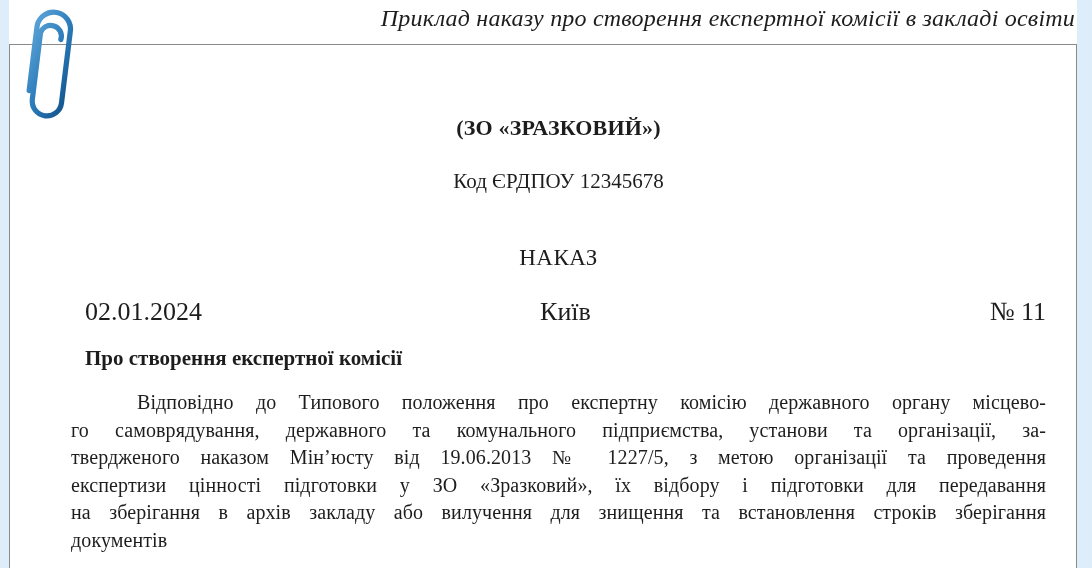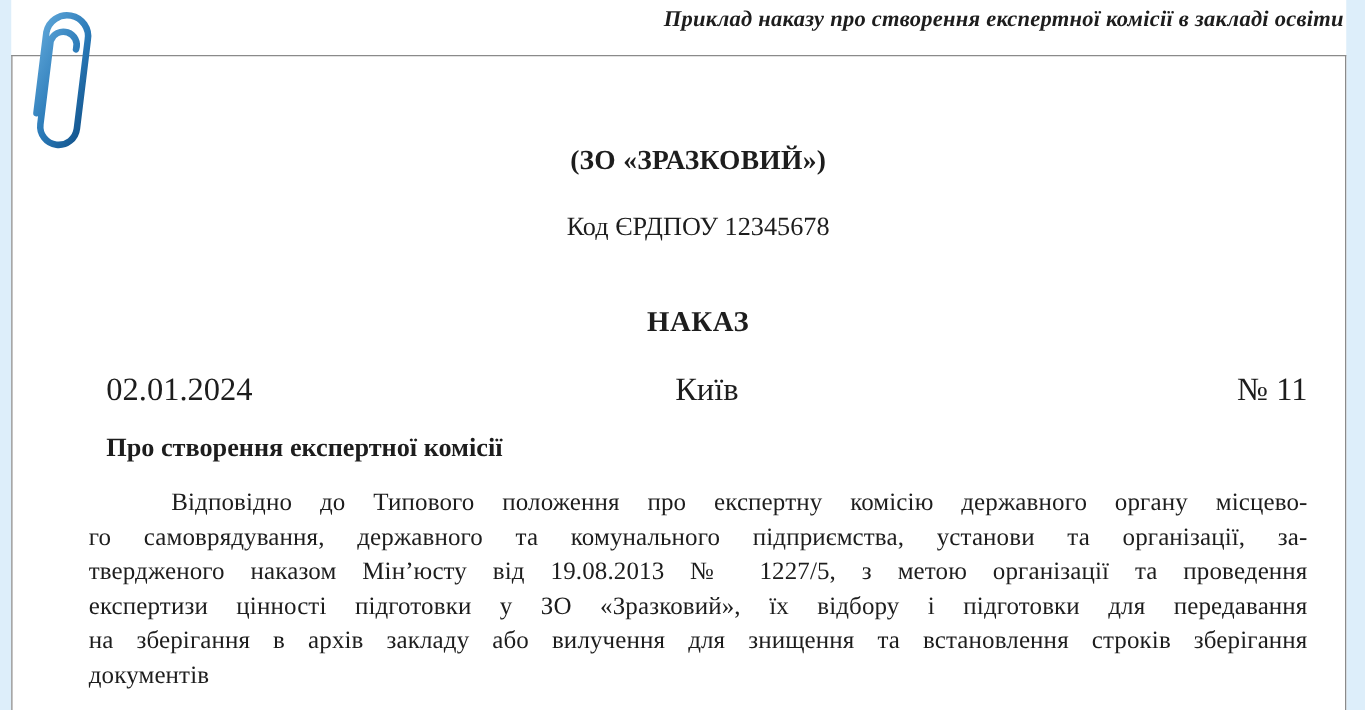--- a/index.html
+++ b/index.html
@@ -13,22 +13,22 @@
     color: #1d1d1d;
   }
   .strip { position: absolute; top: 0; bottom: 0; background: #ddeefa; z-index: 1; }
   .strip-left  { left: 0; width: 9px; }
   .strip-right { right: 0; width: 15px; }
 
   .caption {
     position: absolute;
     top: 5px;
     right: 17px;
-    font-size: 18px;
-    font-weight: bold;
+    font-size: 24px;
+    font-weight: normal;
     font-style: italic;
     letter-spacing: 0.2px;
     z-index: 3;
     white-space: nowrap;
     margin-left: 43px;
   }
 
   .page {
     position: absolute;
     left: 9px;
@@ -53,21 +53,21 @@
   }
   .edrpou {
     margin-top: 27px;
     text-align: center;
     font-size: 21px;
     line-height: 26px;
   }
   .doctype {
     margin-top: 50px;
     text-align: center;
-    font-weight: bold;
+    font-weight: normal;
     font-size: 23px;
     line-height: 28px;
     letter-spacing: 0.5px;
   }
   .meta {
     margin-top: 27px;
     margin-left: 14px;
     display: grid;
     grid-template-columns: 1fr auto 1fr;
     align-items: baseline;
@@ -127,21 +127,21 @@
       <span class="date">02.01.2024</span>
       <span class="city">Київ</span>
       <span class="number">№ 11</span>
     </div>
 
     <div class="subject">Про створення експертної комісії</div>
 
     <div class="docbody">
       <div class="jline indent">Відповідно до Типового положення про експертну комісію державного органу місцево-</div>
       <div class="jline">го самоврядування, державного та комунального підприємства, установи та організації, за-</div>
-      <div class="jline">твердженого наказом Мін’юсту від 19.08.2013 № 1227/5, з метою організації та проведення</div>
+      <div class="jline">твердженого наказом Мін’юсту від 19.06.2013 № 1227/5, з метою організації та проведення</div>
       <div class="jline">експертизи цінності підготовки у ЗО «Зразковий», їх відбору і підготовки для передавання</div>
       <div class="jline">на зберігання в архів закладу або вилучення для знищення та встановлення строків зберігання</div>
       <div class="lastline">документів</div>
     </div>
 
   </div>
 
   <svg class="paperclip" viewBox="0 0 60 120" aria-hidden="true">
     <defs>
       <linearGradient id="pcgrad" x1="0" y1="0" x2="1" y2="1">

